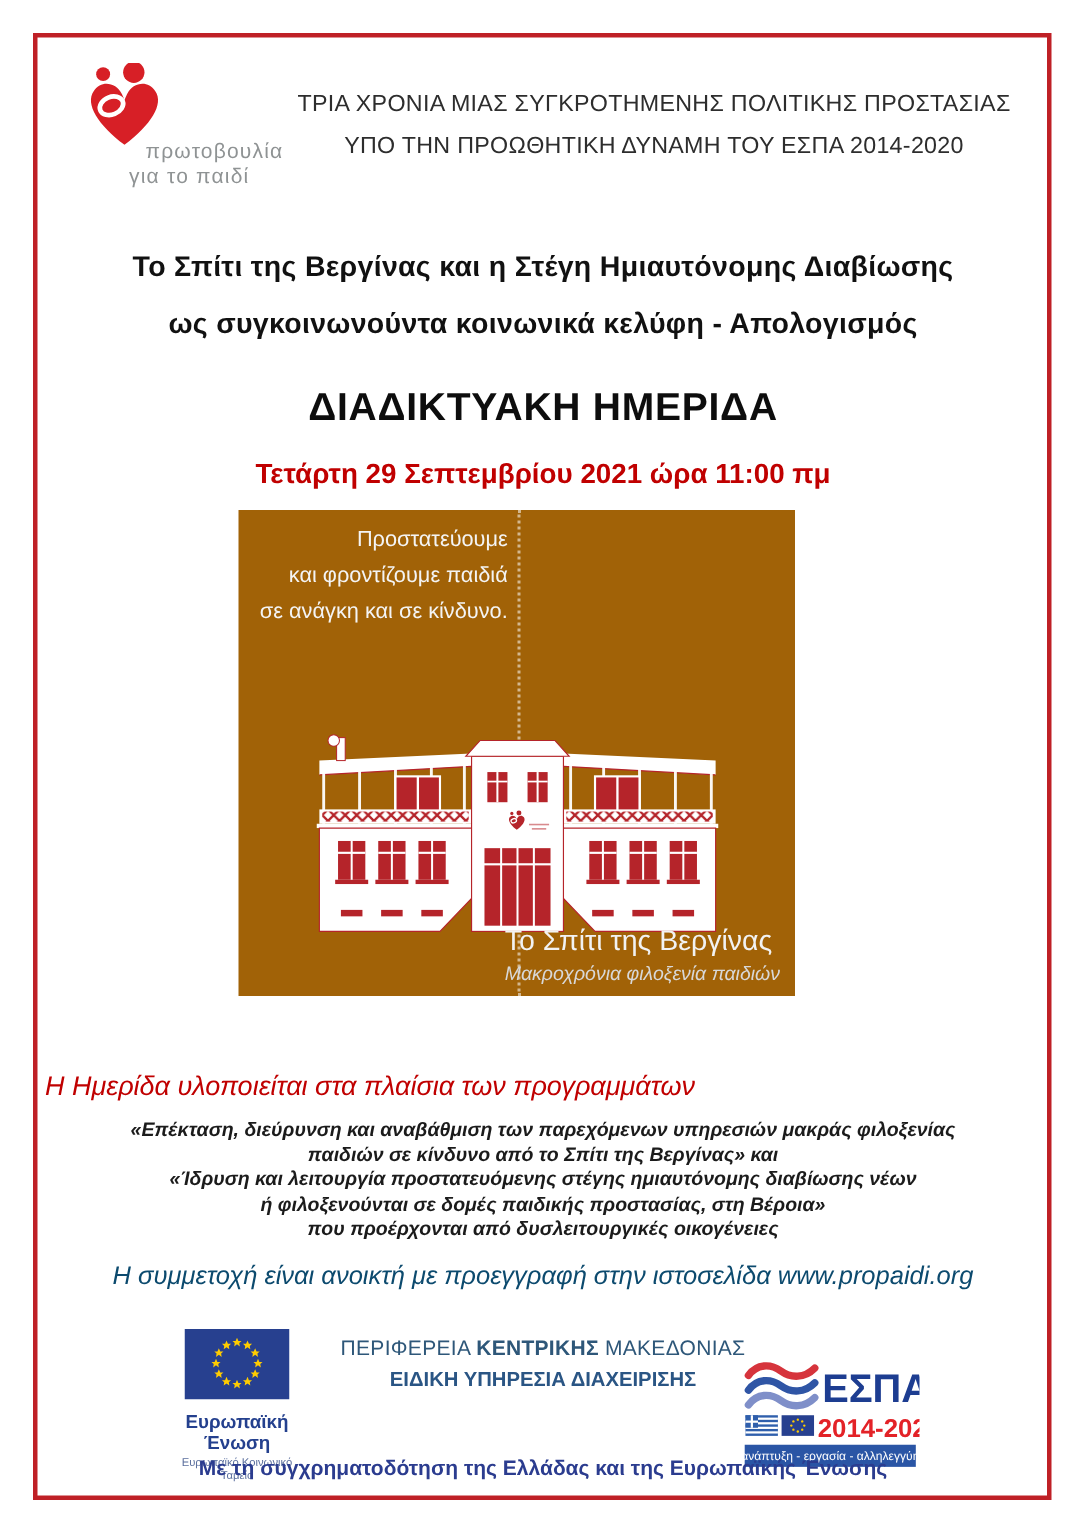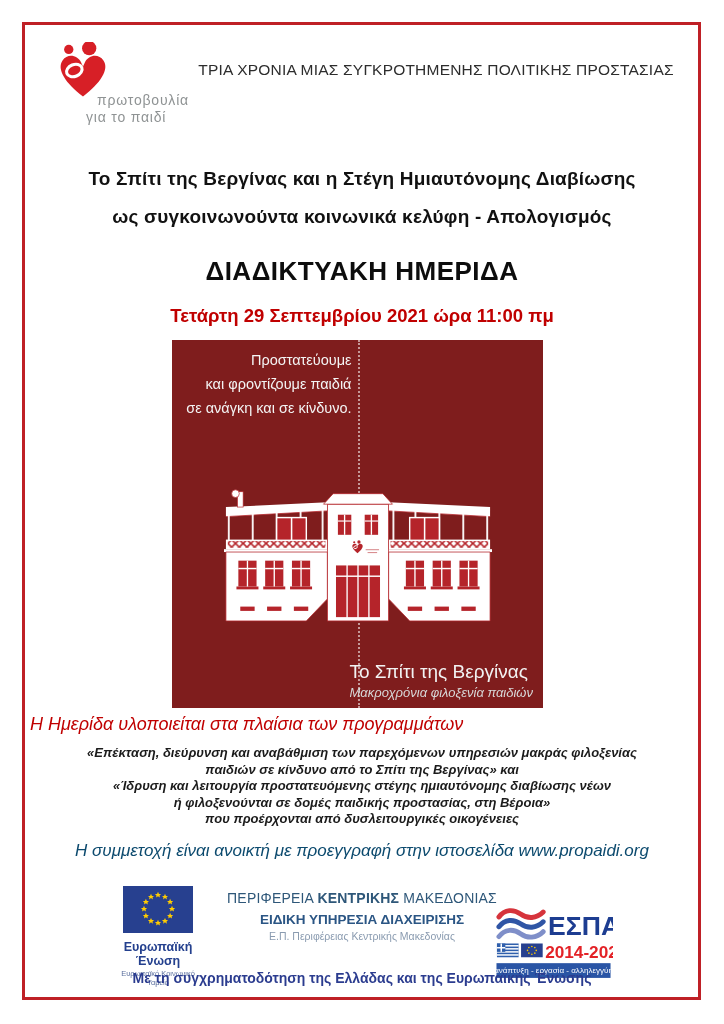--- a/index.html
+++ b/index.html
@@ -15,21 +15,21 @@
   .header-title{position:absolute;left:190px;top:56px;width:492px;text-align:center;
                 color:#2d2d2d;font-size:15.5px;line-height:28px;letter-spacing:.2px;}
   
   .main-title{position:absolute;left:30px;top:160px;width:664px;text-align:center;
               color:#111;font-size:19px;font-weight:bold;line-height:38px;letter-spacing:.2px;}
   .event-title{position:absolute;left:30px;top:256px;width:664px;text-align:center;
                color:#0d0d0d;font-size:26px;font-weight:bold;letter-spacing:.5px;}
   .event-date{position:absolute;left:30px;top:305px;width:664px;text-align:center;
               color:#c00000;font-size:18.5px;font-weight:bold;}
   
-  .panel{position:absolute;left:172px;top:340px;width:371px;height:368px;background:#7f1d1d;}
+  .panel{position:absolute;left:159px;top:340px;width:371px;height:324px;background:#a16207;}
   .dotted{position:absolute;left:50%;top:0;bottom:0;width:0;
           border-left:2px dotted rgba(255,255,255,.55);}
   .caption{position:absolute;top:8px;right:calc(50% + 6px);text-align:right;
            color:#f4f4f4;font-size:14.5px;line-height:24px;}
   .house-svg{position:absolute;left:50%;top:146px;width:268px;transform:translateX(-50%);}
   .panel-label{position:absolute;right:10px;bottom:8px;text-align:left;margin-top:26px;}
   .panel-label .t{color:#f2f2f2;font-size:19px;}
   .panel-label .s{color:#d8d8d8;font-size:13px;font-style:italic;margin-top:2px;}
   
   .programs-intro{position:absolute;left:30px;top:714px;width:664px;text-align:left;
@@ -60,20 +60,21 @@
     <path d="M50 88 C22 67 7 44 17 30 C25 18 41 21 47 33 C48.5 36 50 40 50 40 C50 40 51.5 36 53 33 C59 21 75 18 83 30 C93 44 78 67 50 88 Z" fill="#d71f26"></path>
     <circle cx="27" cy="12" r="7.5" fill="#d71f26"></circle>
     <circle cx="60" cy="10" r="11.5" fill="#d71f26"></circle>
     <ellipse cx="36" cy="46" rx="13" ry="9.5" fill="none" stroke="#fff" stroke-width="5" transform="rotate(-22 36 46)"></ellipse>
   </svg>
   <div class="logo-word logo-w1">πρωτοβουλία</div>
   <div class="logo-word logo-w2">για το παιδί</div>
 
   <div class="header-title">
     <div>ΤΡΙΑ ΧΡΟΝΙΑ ΜΙΑΣ ΣΥΓΚΡΟΤΗΜΕΝΗΣ ΠΟΛΙΤΙΚΗΣ ΠΡΟΣΤΑΣΙΑΣ</div>
+    <div>ΥΠΟ ΤΗΝ ΠΡΟΩΘΗΤΙΚΗ ΔΥΝΑΜΗ ΤΟΥ ΕΣΠΑ 2014-2020</div>
   </div>
 
   <div class="main-title">
     <div>Το Σπίτι της Βεργίνας και η Στέγη Ημιαυτόνομης Διαβίωσης</div>
     <div>ως συγκοινωνούντα κοινωνικά κελύφη - Απολογισμός</div>
   </div>
   <div class="event-title">ΔΙΑΔΙΚΤΥΑΚΗ ΗΜΕΡΙΔΑ</div>
   <div class="event-date">Τετάρτη 29 Σεπτεμβρίου 2021 ώρα 11:00 πμ</div>
 
   <div class="panel">
@@ -230,21 +231,20 @@
         <use href="#st" x="22.9" y="16"></use>
         <use href="#st" x="28" y="10.9"></use>
     </svg>
     <div class="name">Ευρωπαϊκή Ένωση</div>
     <div class="fund">Ευρωπαϊκό Κοινωνικό Ταμείο</div>
   </div>
 
   <div class="f-region">
     <div class="l1"><span>ΠΕΡΙΦΕΡΕΙΑ </span><b>ΚΕΝΤΡΙΚΗΣ</b><span> ΜΑΚΕΔΟΝΙΑΣ</span></div>
     <div class="l2">ΕΙΔΙΚΗ ΥΠΗΡΕΣΙΑ ΔΙΑΧΕΙΡΙΣΗΣ</div>
-    <div class="l3">Ε.Π. Περιφέρειας Κεντρικής Μακεδονίας</div>
   </div>
 
   <div class="f-espa">
     <svg width="118" height="74" viewBox="0 0 120 75">
       <g fill="none" stroke-linecap="round" stroke-width="5">
         <path d="M4 11 C10 3, 19 3, 26 8 C33 13, 42 13, 49 6" stroke="#d6343c"></path>
         <path d="M4 21 C10 13, 19 13, 26 18 C33 23, 42 23, 49 16" stroke="#2f55a5"></path>
         <path d="M4 31 C10 23, 19 23, 26 28 C33 33, 42 33, 49 26" stroke="#7f8fc9"></path>
       </g>
       <text x="54" y="29" font-size="27" font-weight="bold" fill="#1d3d91" font-family="Liberation Sans, sans-serif">ΕΣΠΑ</text>

